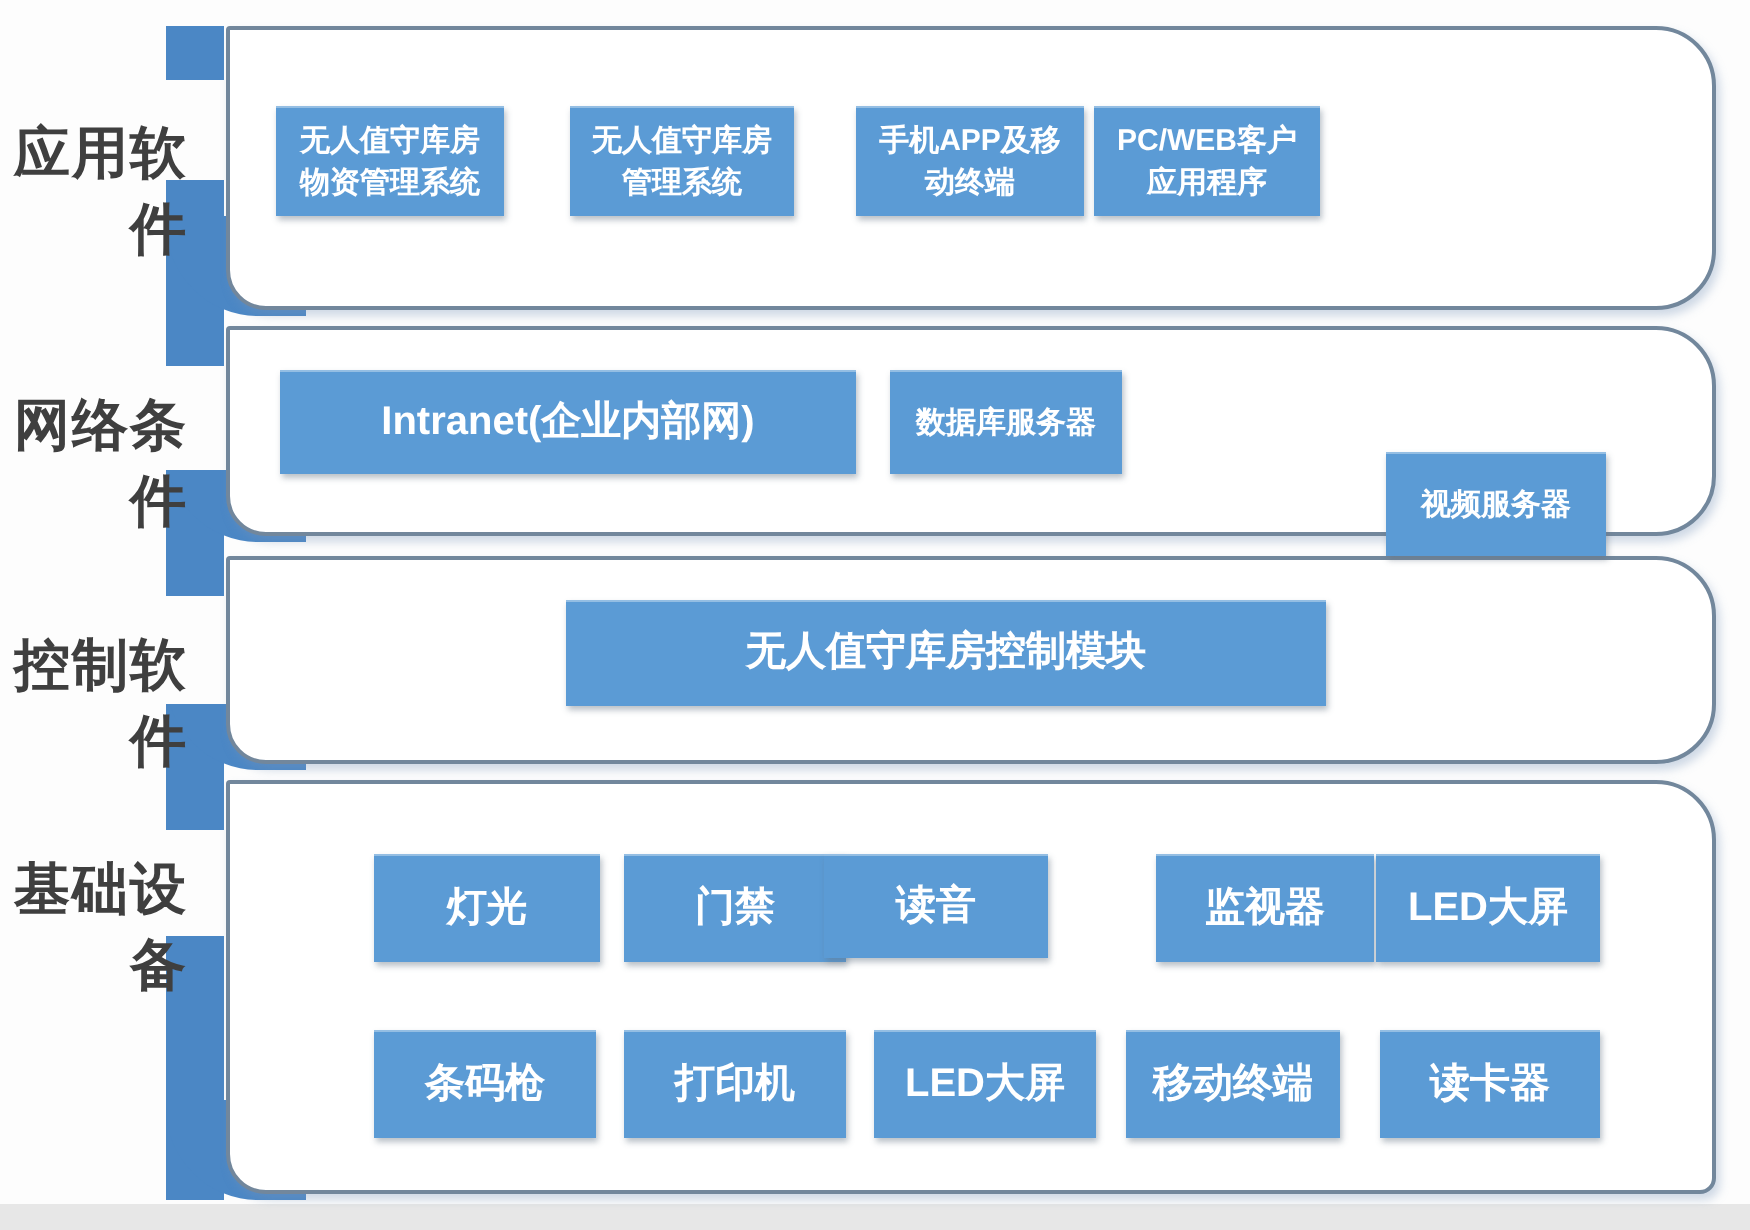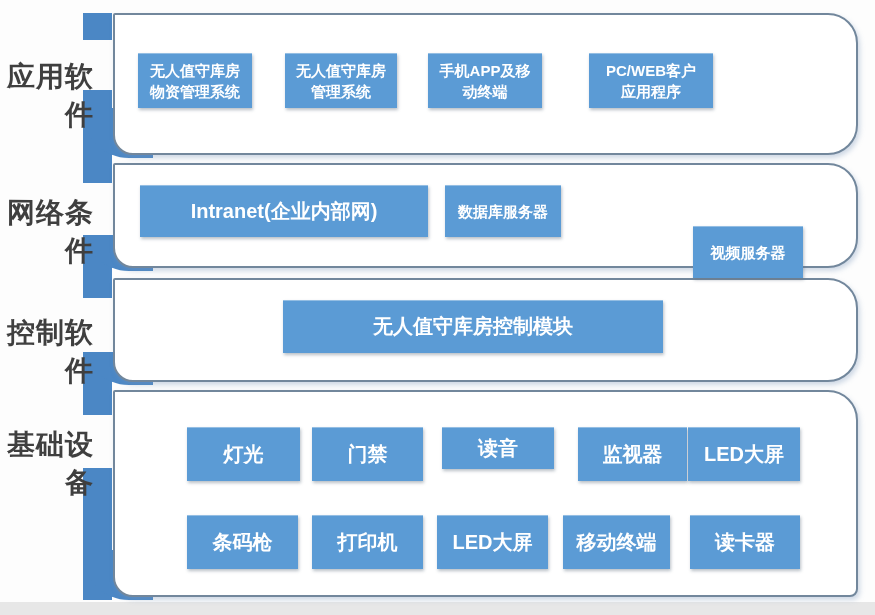--- a/index.html
+++ b/index.html
@@ -111,32 +111,32 @@
   <div class="layer-label" style="top:194px;">网络条件</div>
   <div class="layer-label" style="top:314px;">控制软件</div>
   <div class="layer-label" style="top:426px;">基础设备</div>
 
   <div class="node" style="left:138px;top:53px;width:114px;height:55px;">无人值守库房
 物资管理系统</div>
   <div class="node" style="left:285px;top:53px;width:112px;height:55px;">无人值守库房
 管理系统</div>
   <div class="node" style="left:428px;top:53px;width:114px;height:55px;">手机APP及移
 动终端</div>
-  <div class="node" style="left:589px;top:53px;width:124px;height:55px;">PC/WEB客户
+  <div class="node" style="left:547px;top:53px;width:113px;height:55px;">PC/WEB客户
 应用程序</div>
 
   <div class="node lg" style="left:140px;top:185px;width:288px;height:52px;">Intranet(企业内部网)</div>
   <div class="node" style="left:445px;top:185px;width:116px;height:52px;">数据库服务器</div>
   <div class="node" style="left:693px;top:185px;width:110px;height:52px;margin-top:41px;">视频服务器</div>
 
   <div class="node lg" style="left:283px;top:300px;width:380px;height:53px;">无人值守库房控制模块</div>
 
   <div class="node lg" style="left:187px;top:427px;width:113px;height:54px;">灯光</div>
   <div class="node lg" style="left:312px;top:427px;width:111px;height:54px;">门禁</div>
-  <div class="node lg" style="left:442px;top:427px;width:112px;height:42px;font-family:Liberation Serif, serif;">读音</div>
+  <div class="node lg" style="left:412px;top:427px;width:112px;height:52px;font-family:Liberation Serif, serif;">读音</div>
   <div class="node lg" style="left:563px;top:427px;width:109px;height:54px;margin-left:15px;">监视器</div>
   <div class="node lg" style="left:688px;top:427px;width:112px;height:54px;">LED大屏</div>
 
   <div class="node lg" style="left:187px;top:515px;width:111px;height:54px;">条码枪</div>
   <div class="node lg" style="left:312px;top:515px;width:111px;height:54px;">打印机</div>
   <div class="node lg" style="left:437px;top:515px;width:111px;height:54px;">LED大屏</div>
   <div class="node lg" style="left:563px;top:515px;width:107px;height:54px;">移动终端</div>
   <div class="node lg" style="left:690px;top:515px;width:110px;height:54px;">读卡器</div>
 
 </div>

